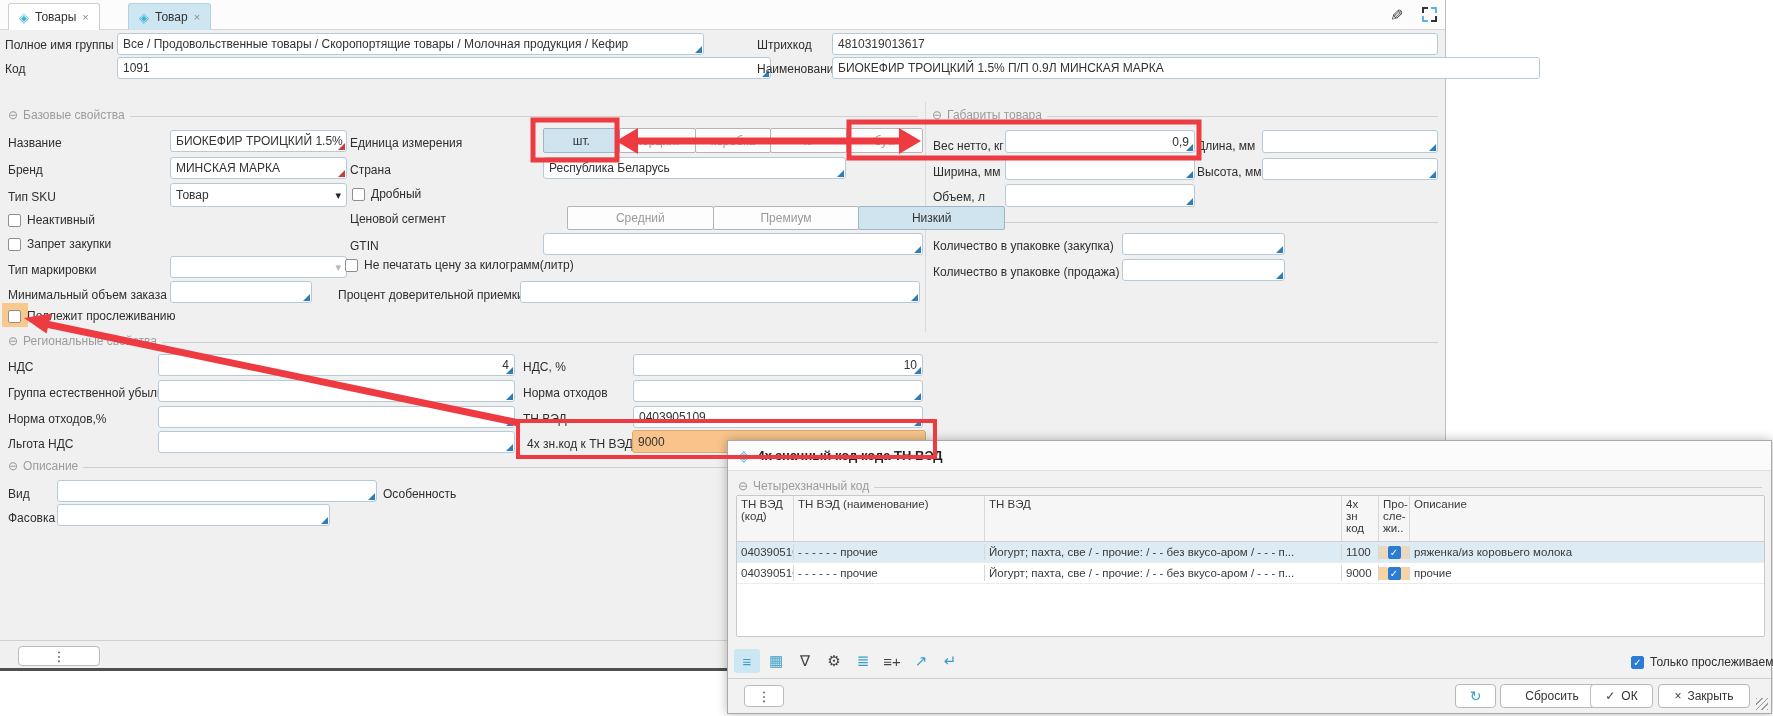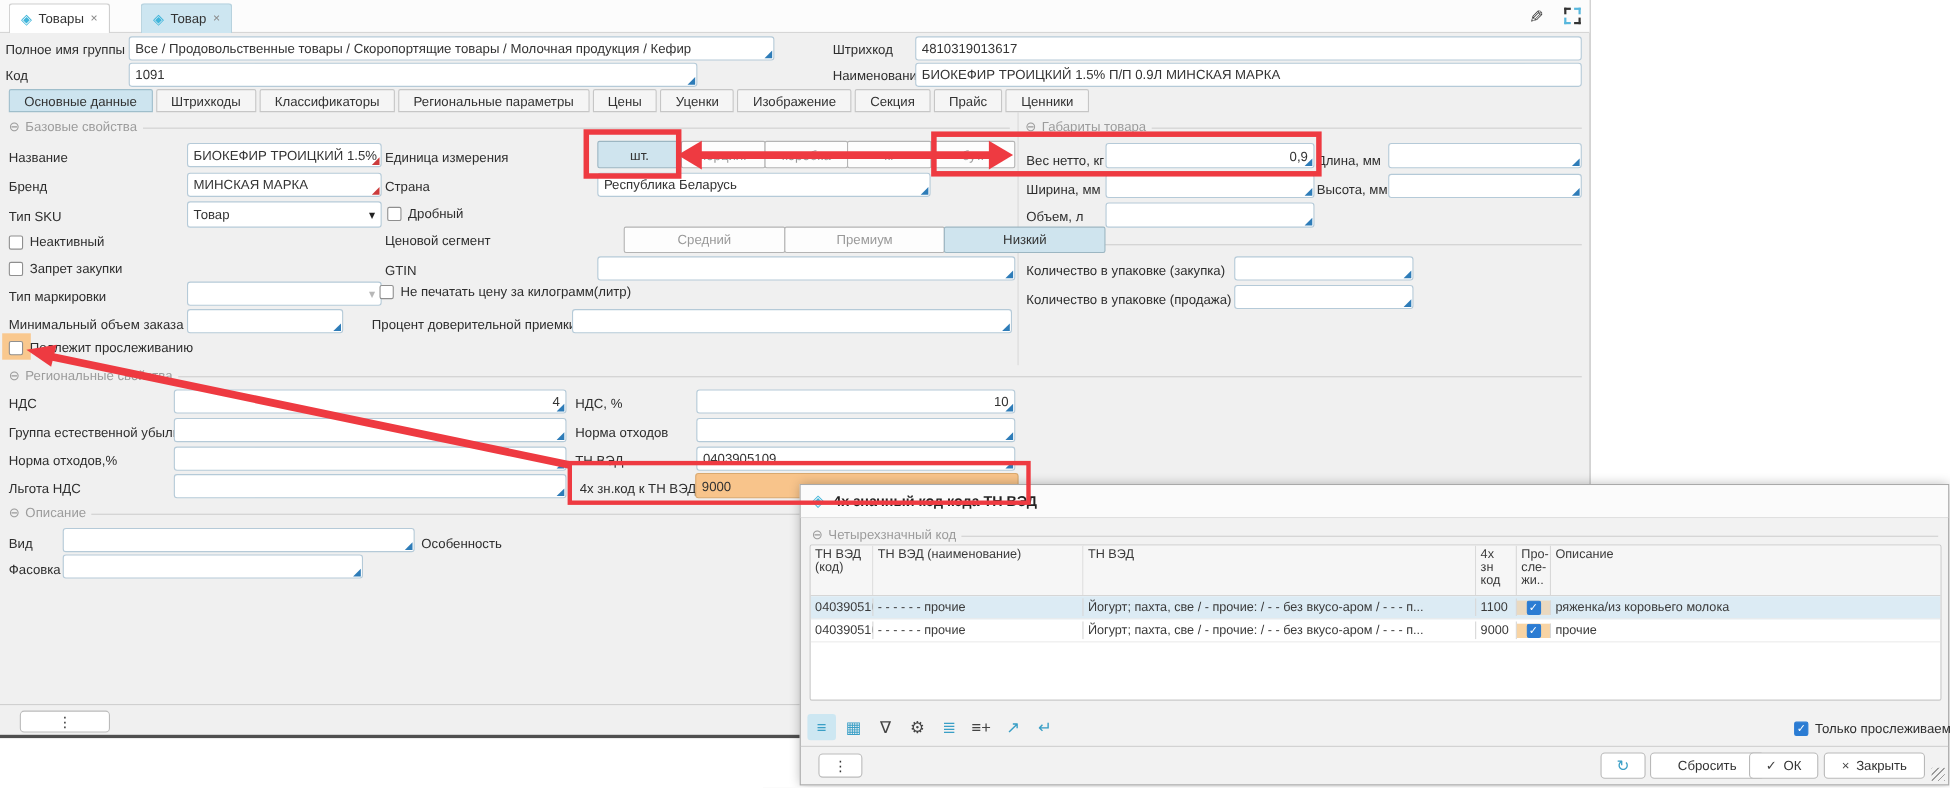--- a/index.html
+++ b/index.html
@@ -114,36 +114,24 @@
           <i class="bl"></i>
           <i class="br"></i>
         </span>
     </div>
 
     <div class="lbl" style="left:5px;top:38px;">Полное имя группы</div>
     <div class="inp tri" style="left:117px;top:33px;width:587px;">Все / Продовольственные товары / Скоропортящие товары / Молочная продукция / Кефир</div>
     <div class="lbl" style="left:757px;top:38px;">Штрихкод</div>
     <div class="inp" style="left:832px;top:33px;width:606px;">4810319013617</div>
     <div class="lbl" style="left:5px;top:62px;">Код</div>
-    <div class="inp tri" style="left:117px;top:57px;width:517px;">1091</div>
+    <div class="inp tri" style="left:117px;top:57px;width:654px;">1091</div>
     <div class="lbl" style="left:757px;top:62px;">Наименование</div>
-    <div class="inp" style="left:832px;top:57px;width:606px;">БИОКЕФИР ТРОИЦКИЙ 1.5% П/П 0.9Л МИНСКАЯ МАРКА</div>
-
-    <div class="innertabs">
-      <div class="itab active">Основные данные</div>
-      <div class="itab">Штрихкоды</div>
-      <div class="itab">Классификаторы</div>
-      <div class="itab">Региональные параметры</div>
-      <div class="itab">Цены</div>
-      <div class="itab">Уценки</div>
-      <div class="itab">Изображение</div>
-      <div class="itab">Секция</div>
-      <div class="itab">Прайс</div>
-      <div class="itab">Ценники</div>
-    </div>
+    <div class="inp" style="left:832px;top:57px;width:708px;">БИОКЕФИР ТРОИЦКИЙ 1.5% П/П 0.9Л МИНСКАЯ МАРКА</div>
+
 
     <div class="grp" style="left:8px;top:108px;width:910px;">
       <span class="gico">⊖</span>
       <span>Базовые свойства</span>
         <span class="gline"></span>
     </div>
     <div class="vdiv" style="left:925px;top:102px;height:230px;"></div>
 
     <div class="lbl" style="left:8px;top:136px;">Название</div>
     <div class="inp trired" style="left:170px;top:130px;width:177px;">БИОКЕФИР ТРОИЦКИЙ 1.5% П</div>

